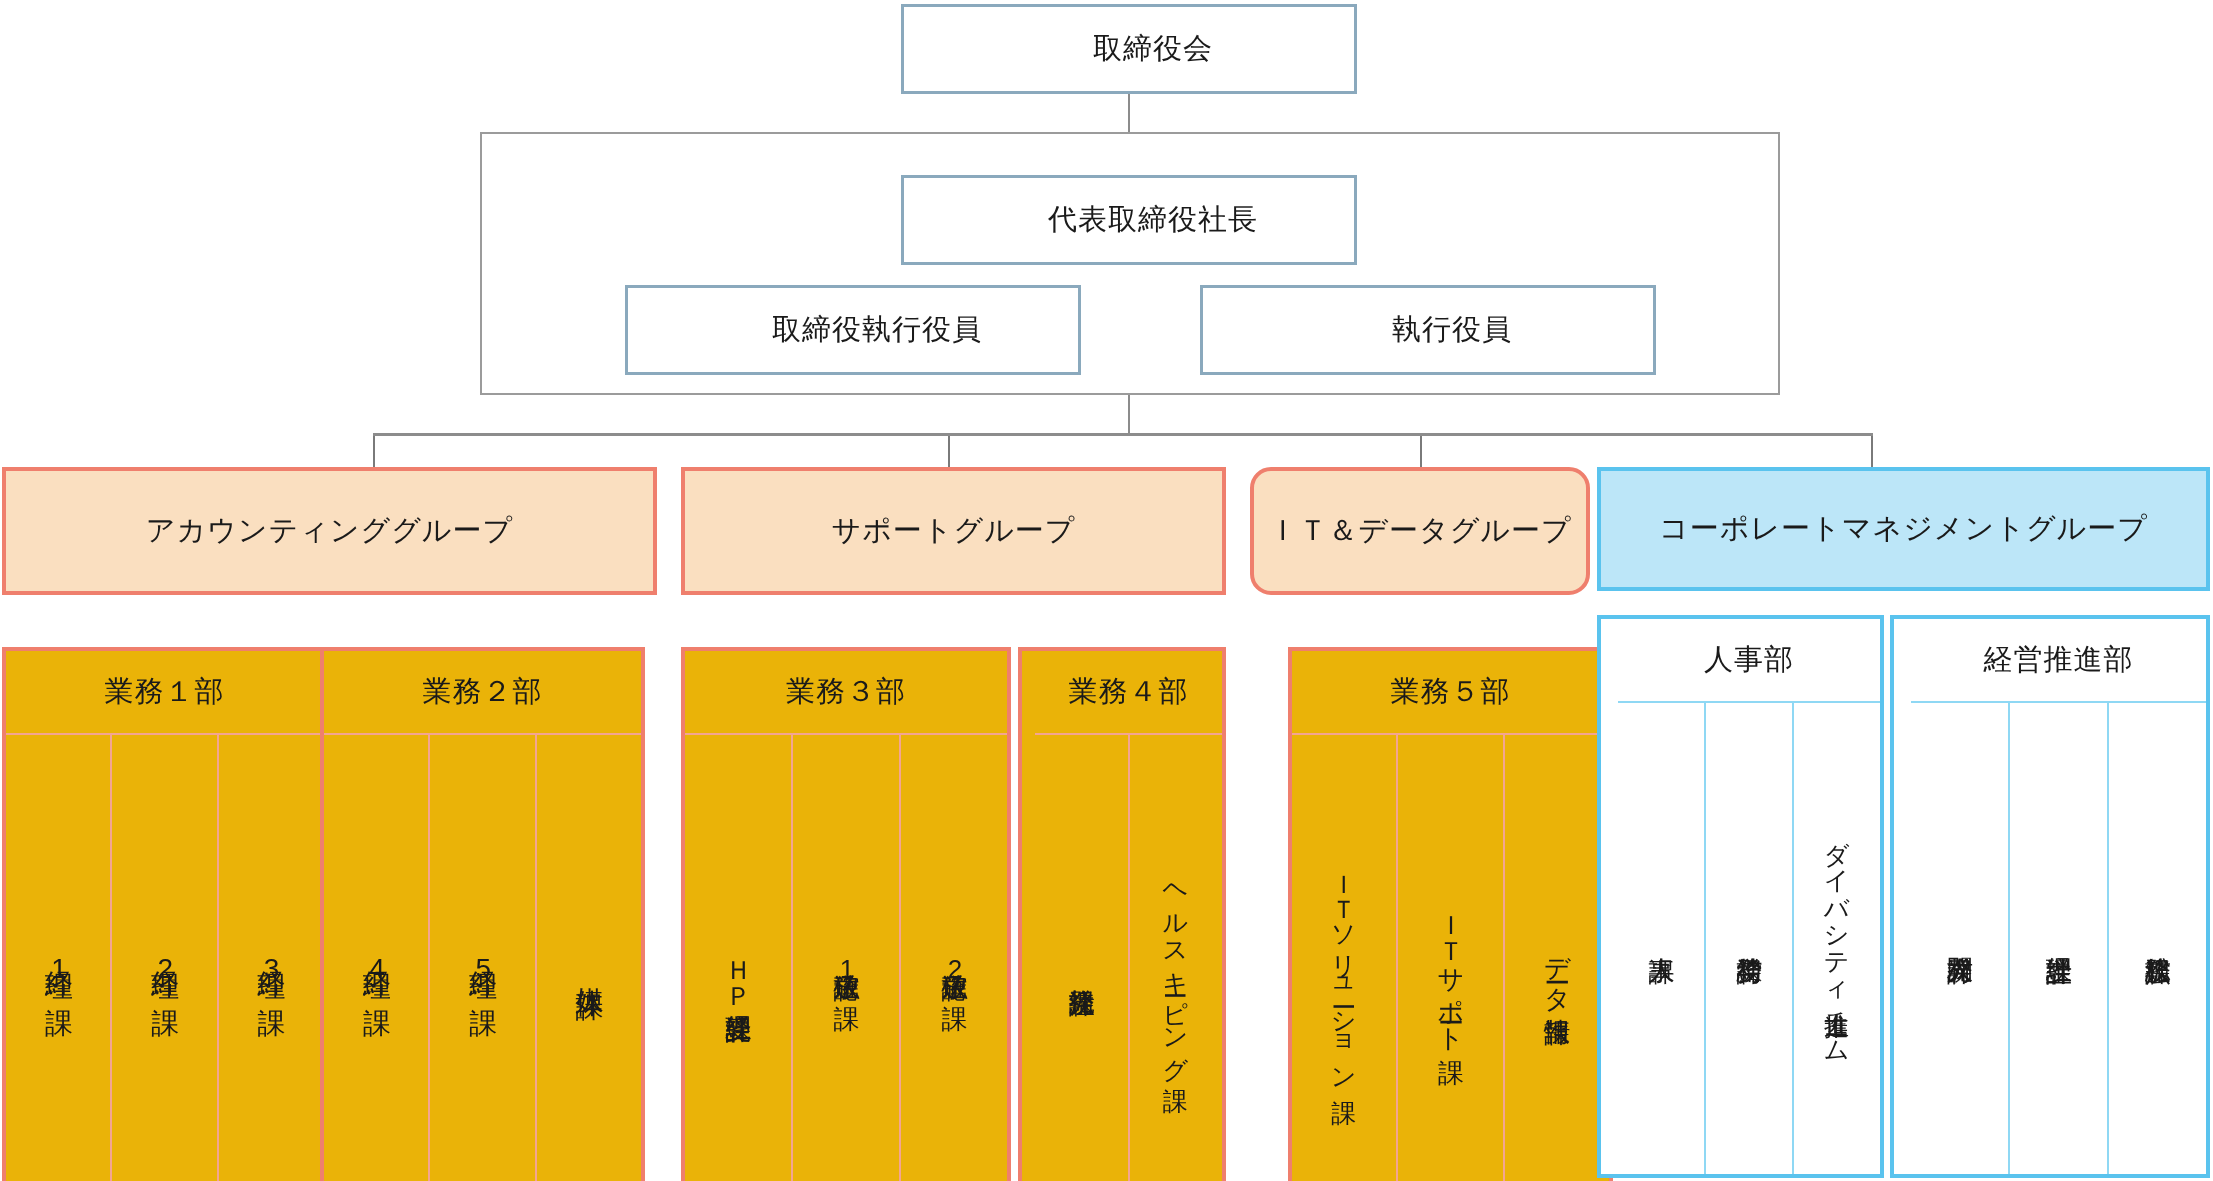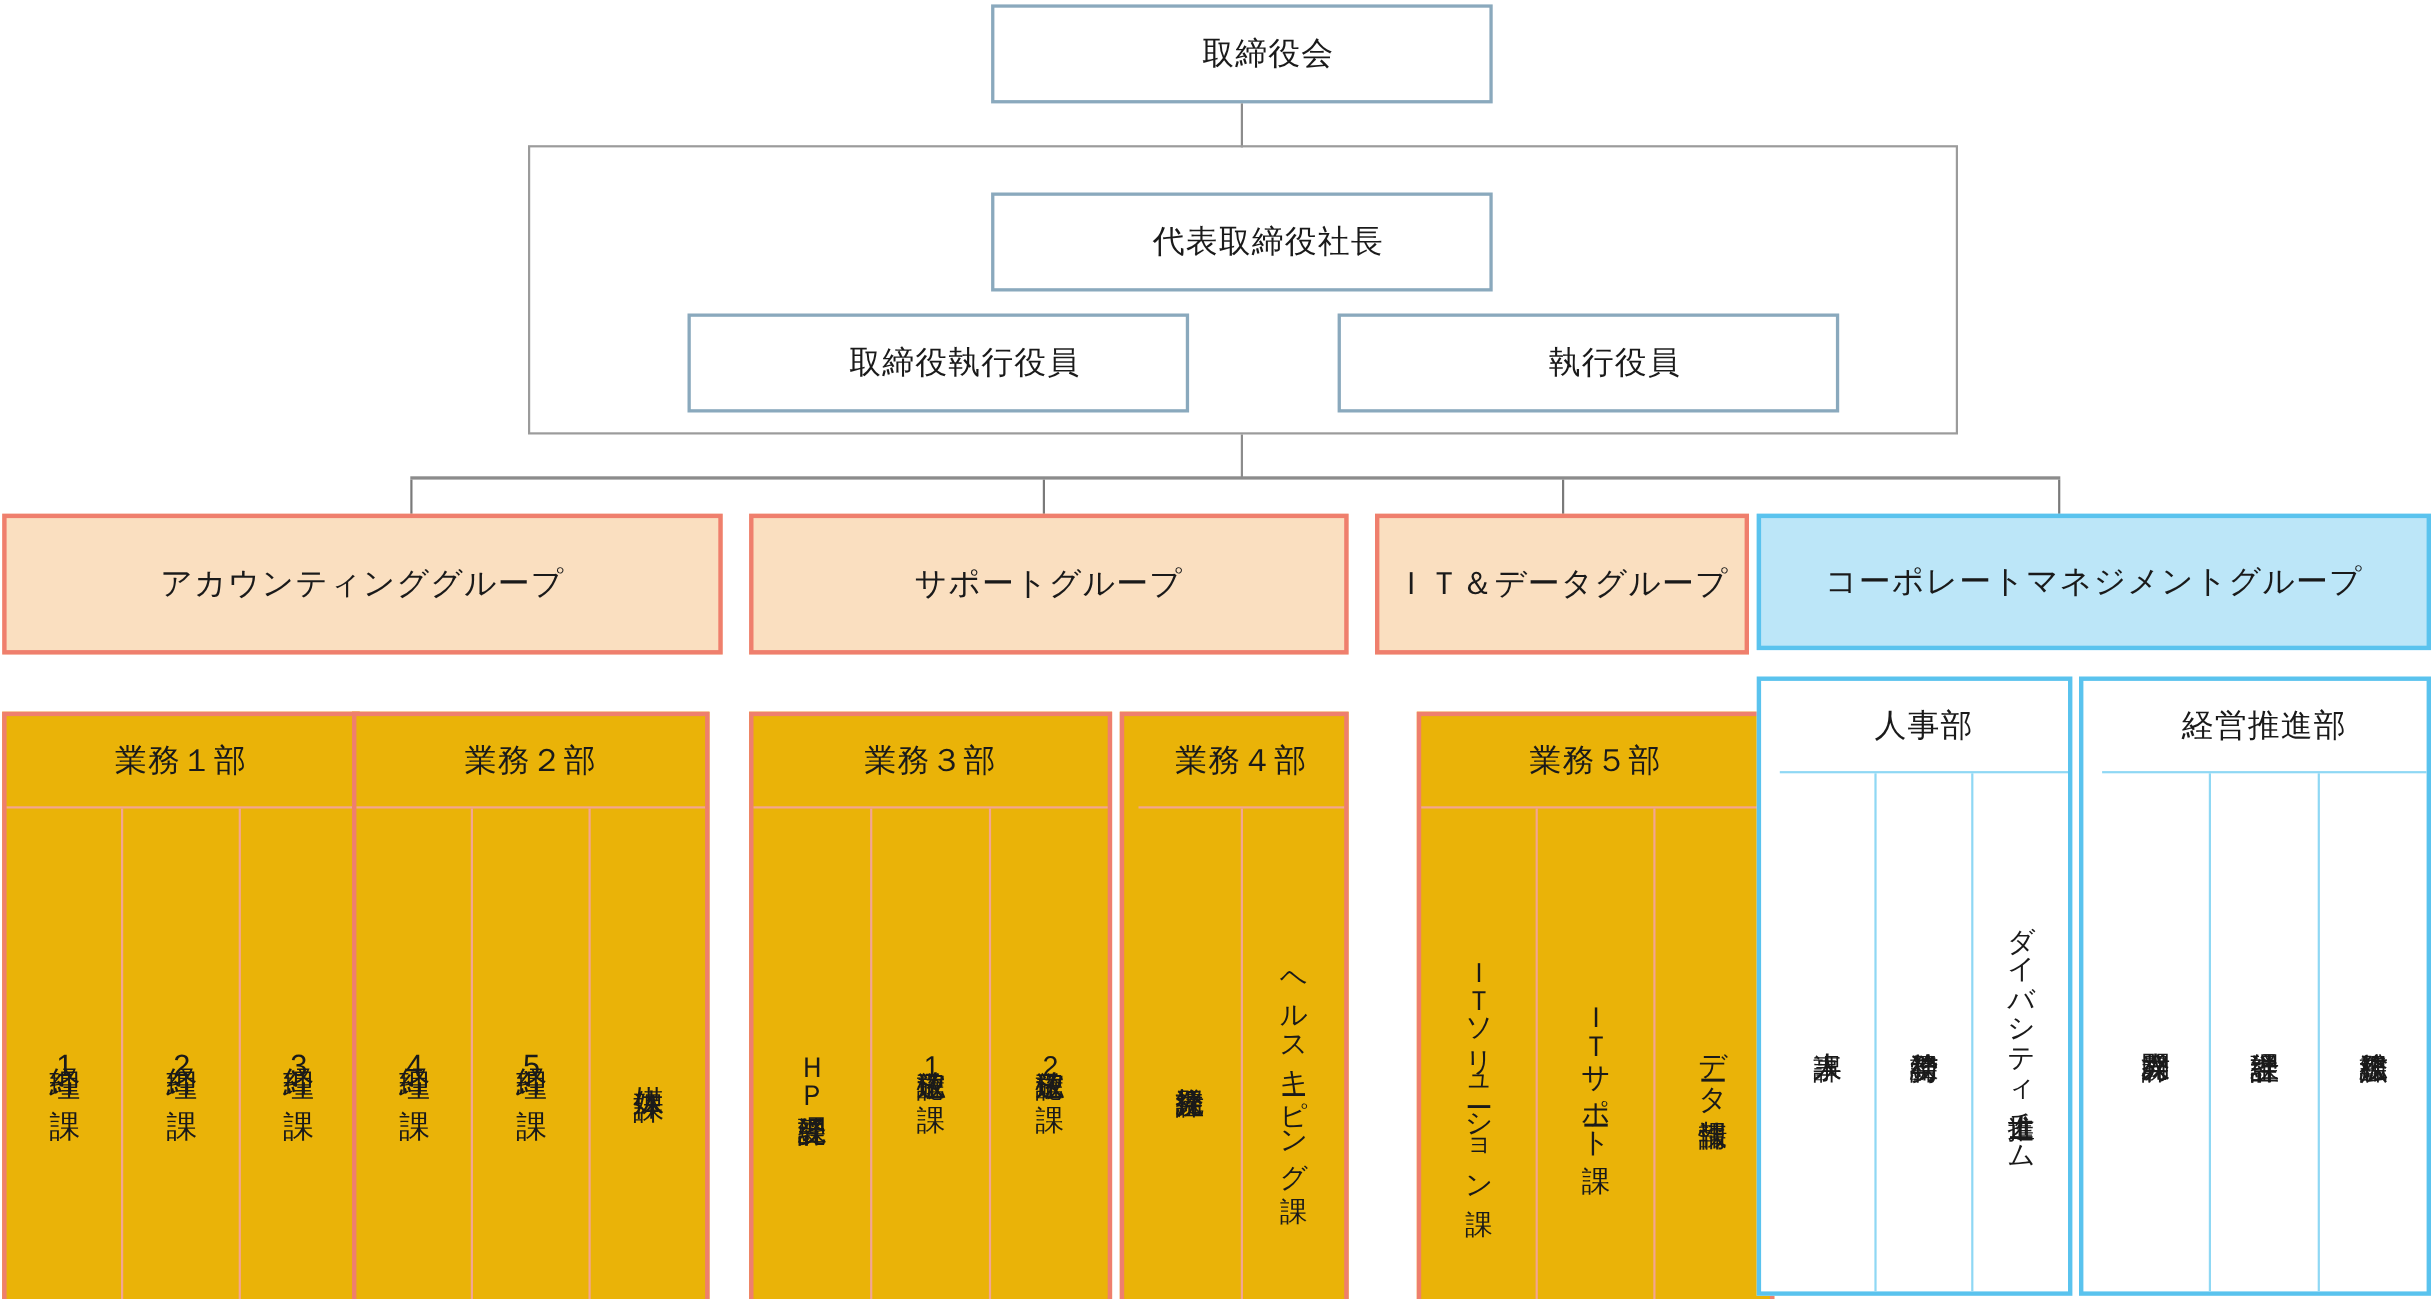--- a/index.html
+++ b/index.html
@@ -132,21 +132,21 @@
   <div class="abs gray-frame" style="left:480px; top:132px; width:1300px; height:263px;"></div>
 
   <div class="abs exec-box" style="left:901px; top:175px; width:456px; height:90px;">
     <span>代表取締役社長</span>
   </div>
 
   <div class="abs exec-box" style="left:625px; top:285px; width:456px; height:90px;">
     <span>取締役執行役員</span>
   </div>
 
-  <div class="abs exec-box" style="left:1200px; top:285px; width:456px; height:90px;margin-left:16px;">
+  <div class="abs exec-box" style="left:1200px; top:285px; width:456px; height:90px;">
     <span>執行役員</span>
   </div>
 
   <div class="abs conn conn-v" style="left:1128px; top:395px; width:2px; height:40px;"></div>
 
   <div class="abs conn conn-h" style="left:373px; top:433px; width:1500px; height:3px;"></div>
 
   <div class="abs conn-thin" style="left:373px; top:436px; height:84px;"></div>
   <div class="abs conn-thin" style="left:948px; top:436px; height:84px;"></div>
   <div class="abs conn-thin" style="left:1420px; top:436px; height:84px;"></div>
@@ -210,21 +210,21 @@
     <div class="sections">
       <div class="section">
         <span class="vtext tight">発注統括課</span>
       </div>
       <div class="section">
         <span class="vtext tighter">ヘルスキーピング課</span>
       </div>
     </div>
   </div>
 
-  <div class="abs group-head orange" style="left:1250px; top:467px; width:340px; height:128px;">
+  <div class="abs group-head orange" style="left:1250px; top:467px; width:340px; height:128px;border-radius:21px;">
     <span>ＩＴ＆データグループ</span>
   </div>
 
   <div class="abs dept orange" style="left:1288px; top:615px; width:325px; height:563px;">
     <div class="dept-title">業務５部</div>
     <div class="sections">
       <div class="section">
         <span class="vtext tighter">ＩＴソリューション課</span>
       </div>
       <div class="section">

